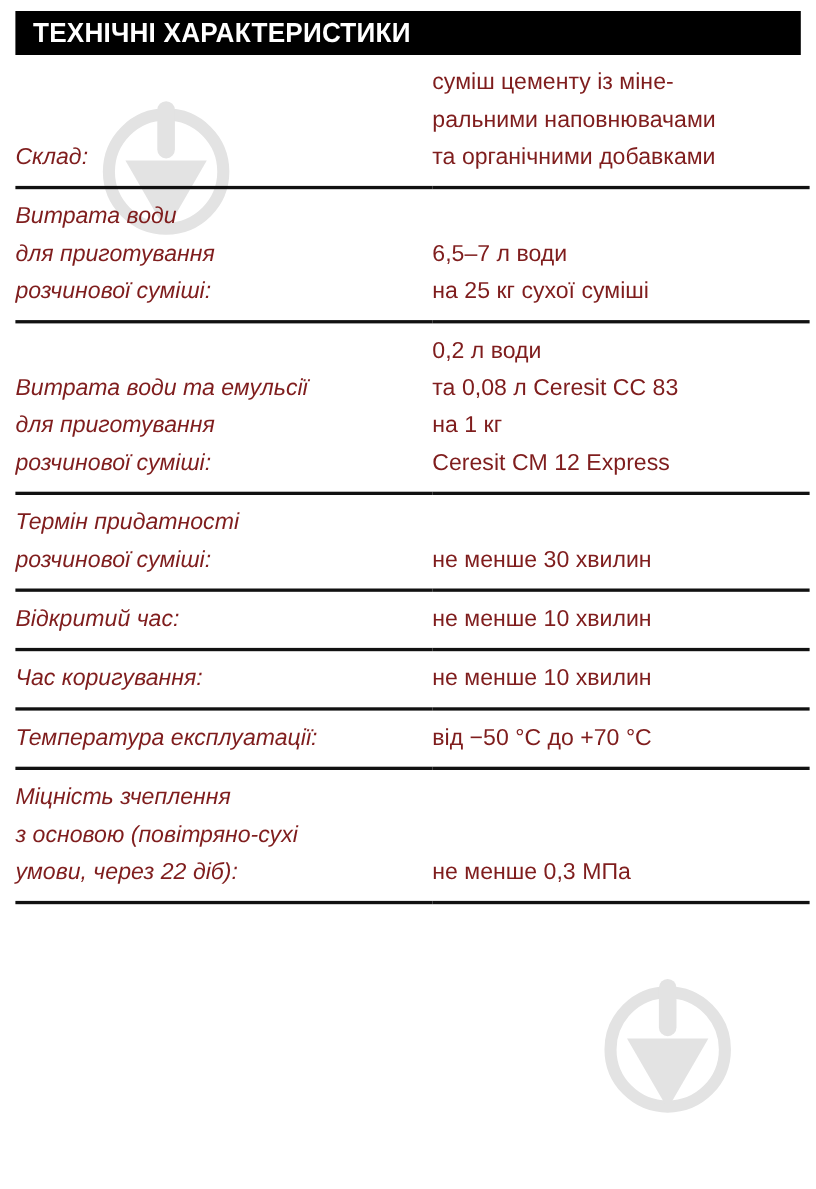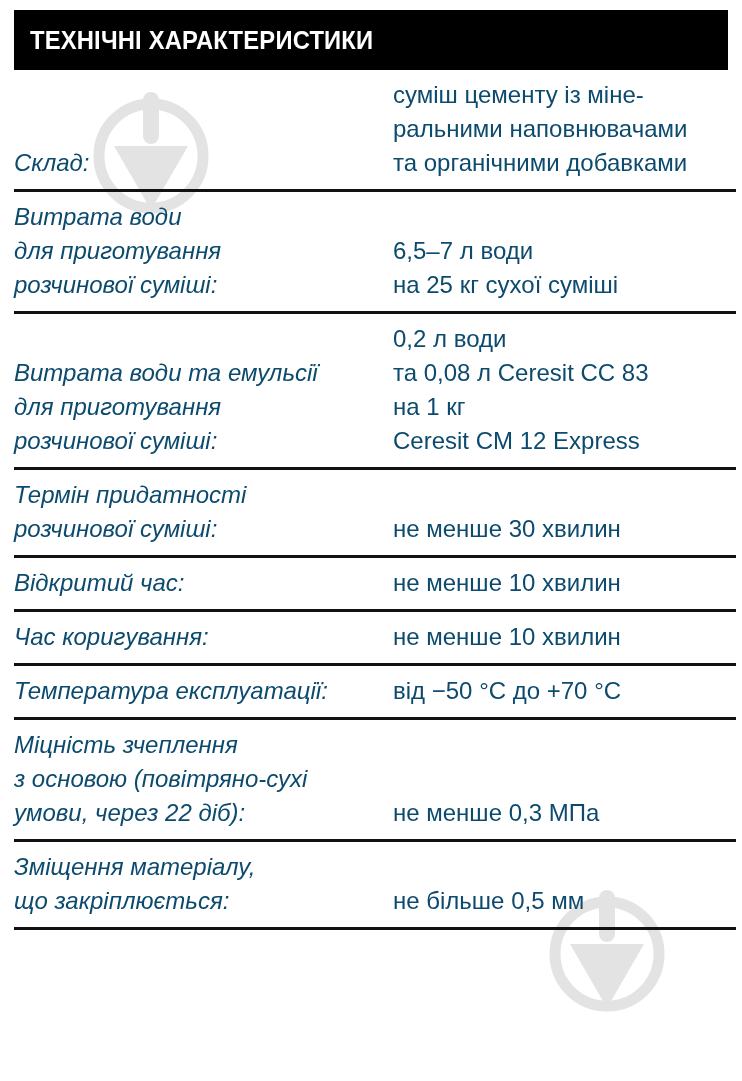--- a/index.html
+++ b/index.html
@@ -32,21 +32,21 @@
     position: absolute;
     left: 14px;
     top: 0;
     width: 714px;
     z-index: 1;
   }
 
   
   .spec-header {
     background: #000000;
-    height: 60px;
+    height: 40px;
     margin-top: 10px;
     display: flex;
     align-items: center;
     padding-left: 16px;
     box-sizing: border-box;
   }
   .spec-header-title {
     color: #ffffff;
     font-size: 25px;
     font-weight: bold;
@@ -66,23 +66,23 @@
   }
   .spec-row {
     border-bottom: 3px solid #111111;
   }
   .spec-row:last-child {
     border-bottom: 3px solid #111111;
   }
   .spec-cell {
     vertical-align: bottom;
     padding: 0;
-    font-size: 24px;
+    font-size: 21px;
     line-height: 34px;
-    color: #0c4a6e;
+    color: #7f1d1d;
   }
   .spec-cell-label {
     width: 371px;
     padding: 8px 8px 9px 0;
     font-style: italic;
   }
   .spec-cell-value {
     width: 343px;
     padding: 8px 0 9px 0;
   }
@@ -187,25 +187,16 @@
         <tr class="spec-row">
           <td class="spec-cell spec-cell-label">
             <span class="spec-line">Міцність зчеплення</span>
             <span class="spec-line">з основою (повітряно-сухі</span>
             <span class="spec-line">умови, через 22 діб):</span>
           </td>
           <td class="spec-cell spec-cell-value">
             <span class="spec-line">не менше 0,3 МПа</span>
           </td>
         </tr>
-        <tr class="spec-row">
-          <td class="spec-cell spec-cell-label">
-            <span class="spec-line">Зміщення матеріалу,</span>
-            <span class="spec-line">що закріплюється:</span>
-          </td>
-          <td class="spec-cell spec-cell-value">
-            <span class="spec-line">не більше 0,5 мм</span>
-          </td>
-        </tr>
       </tbody>
   </table>
 
 </div>
 
 </body></html>

